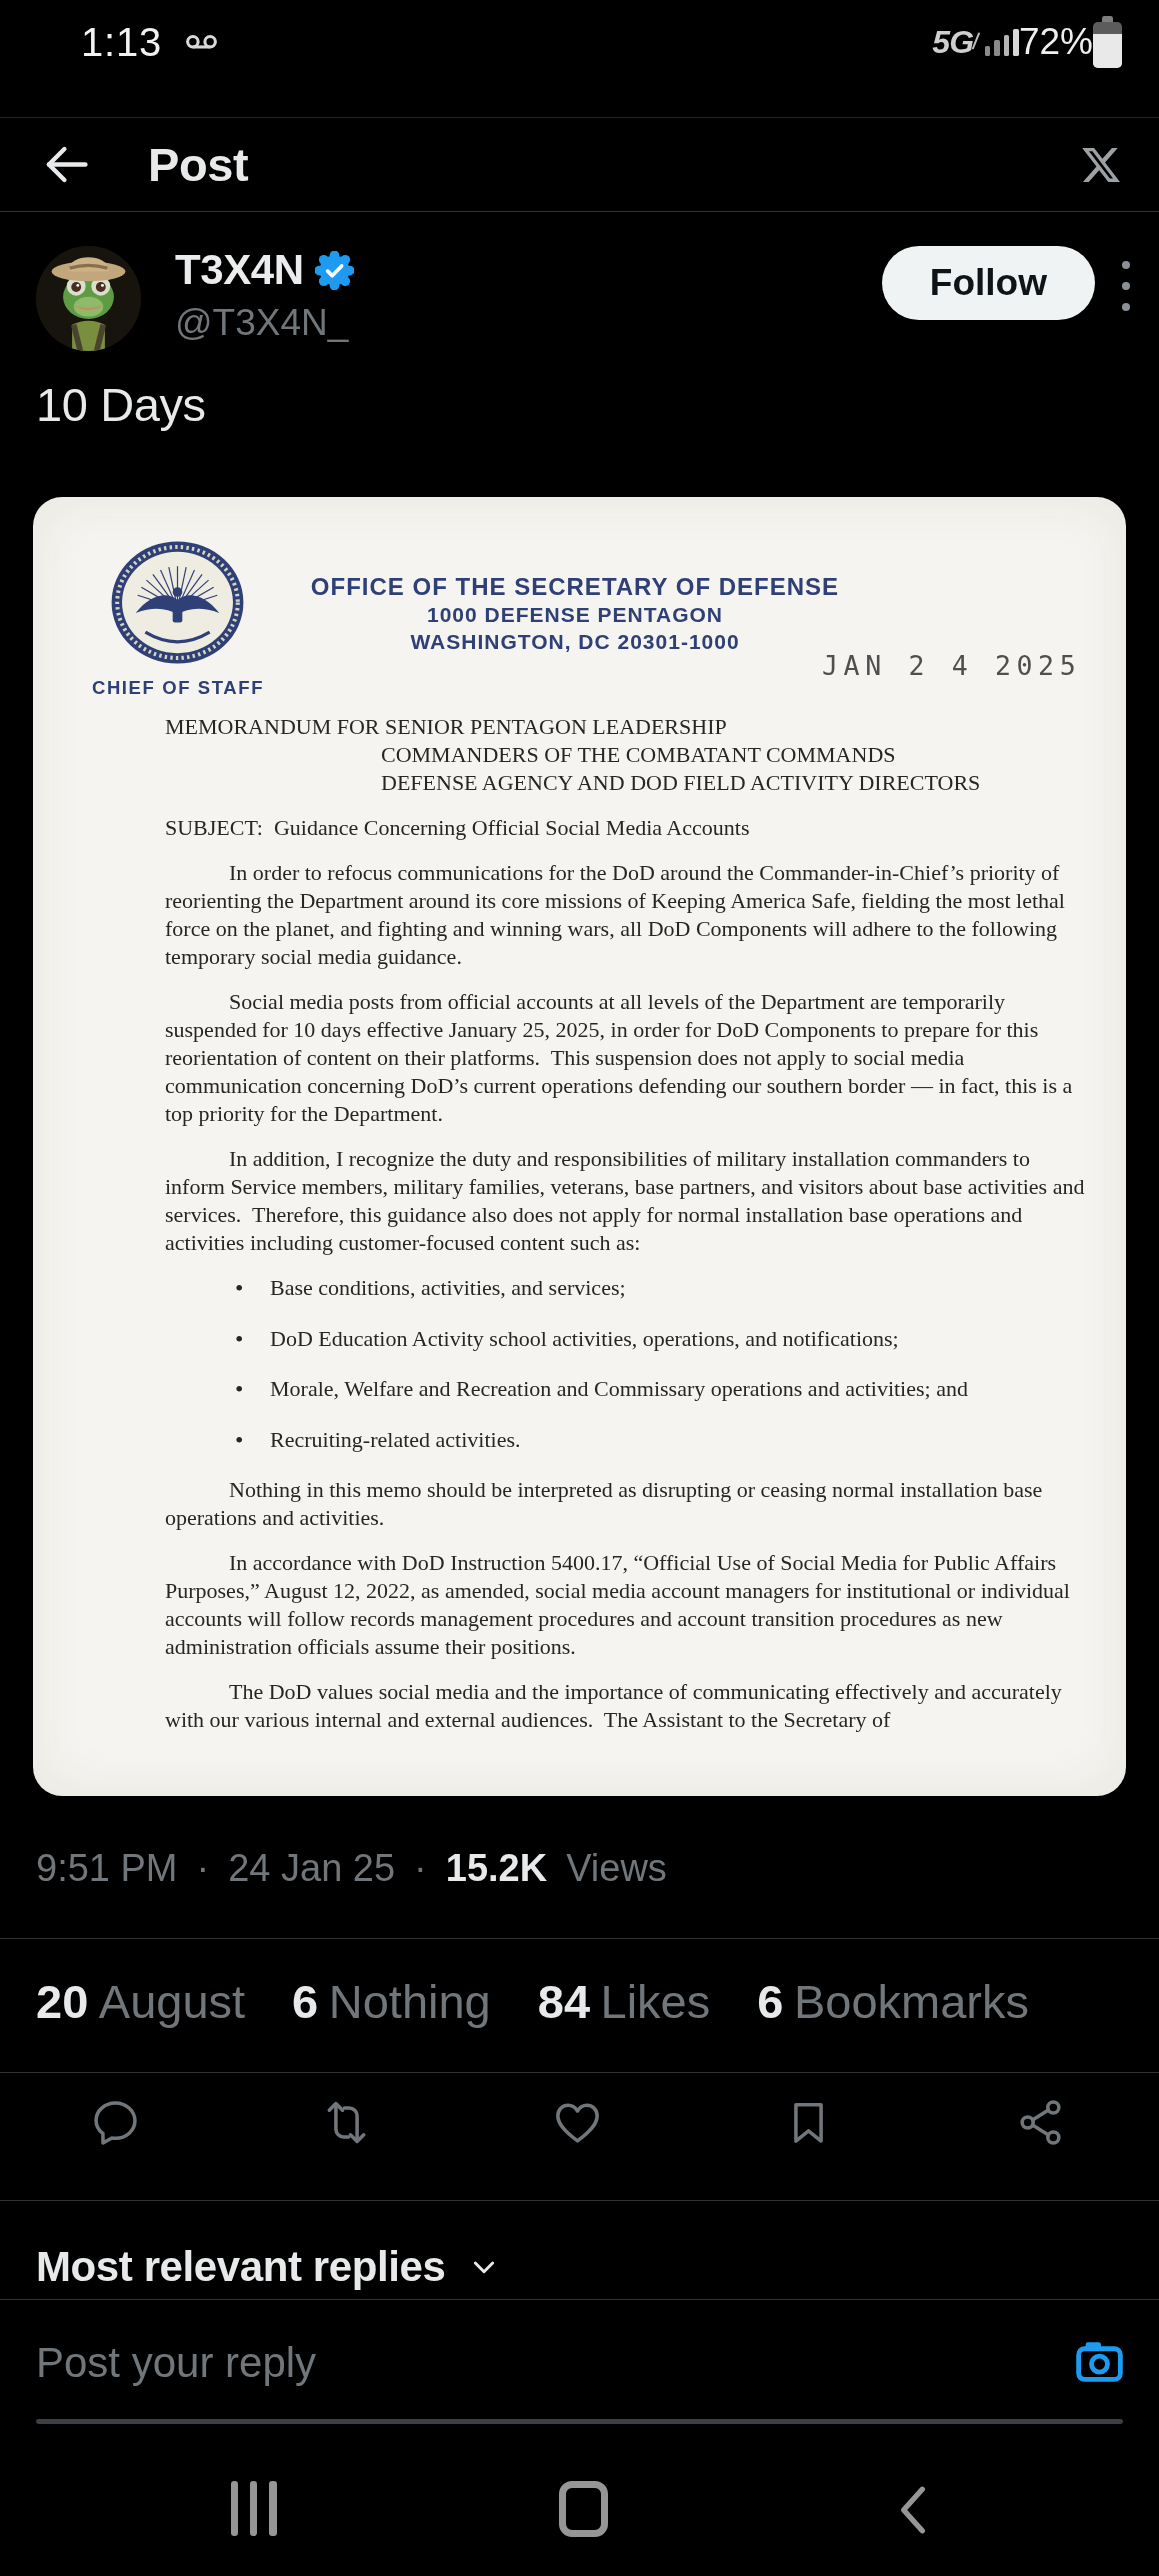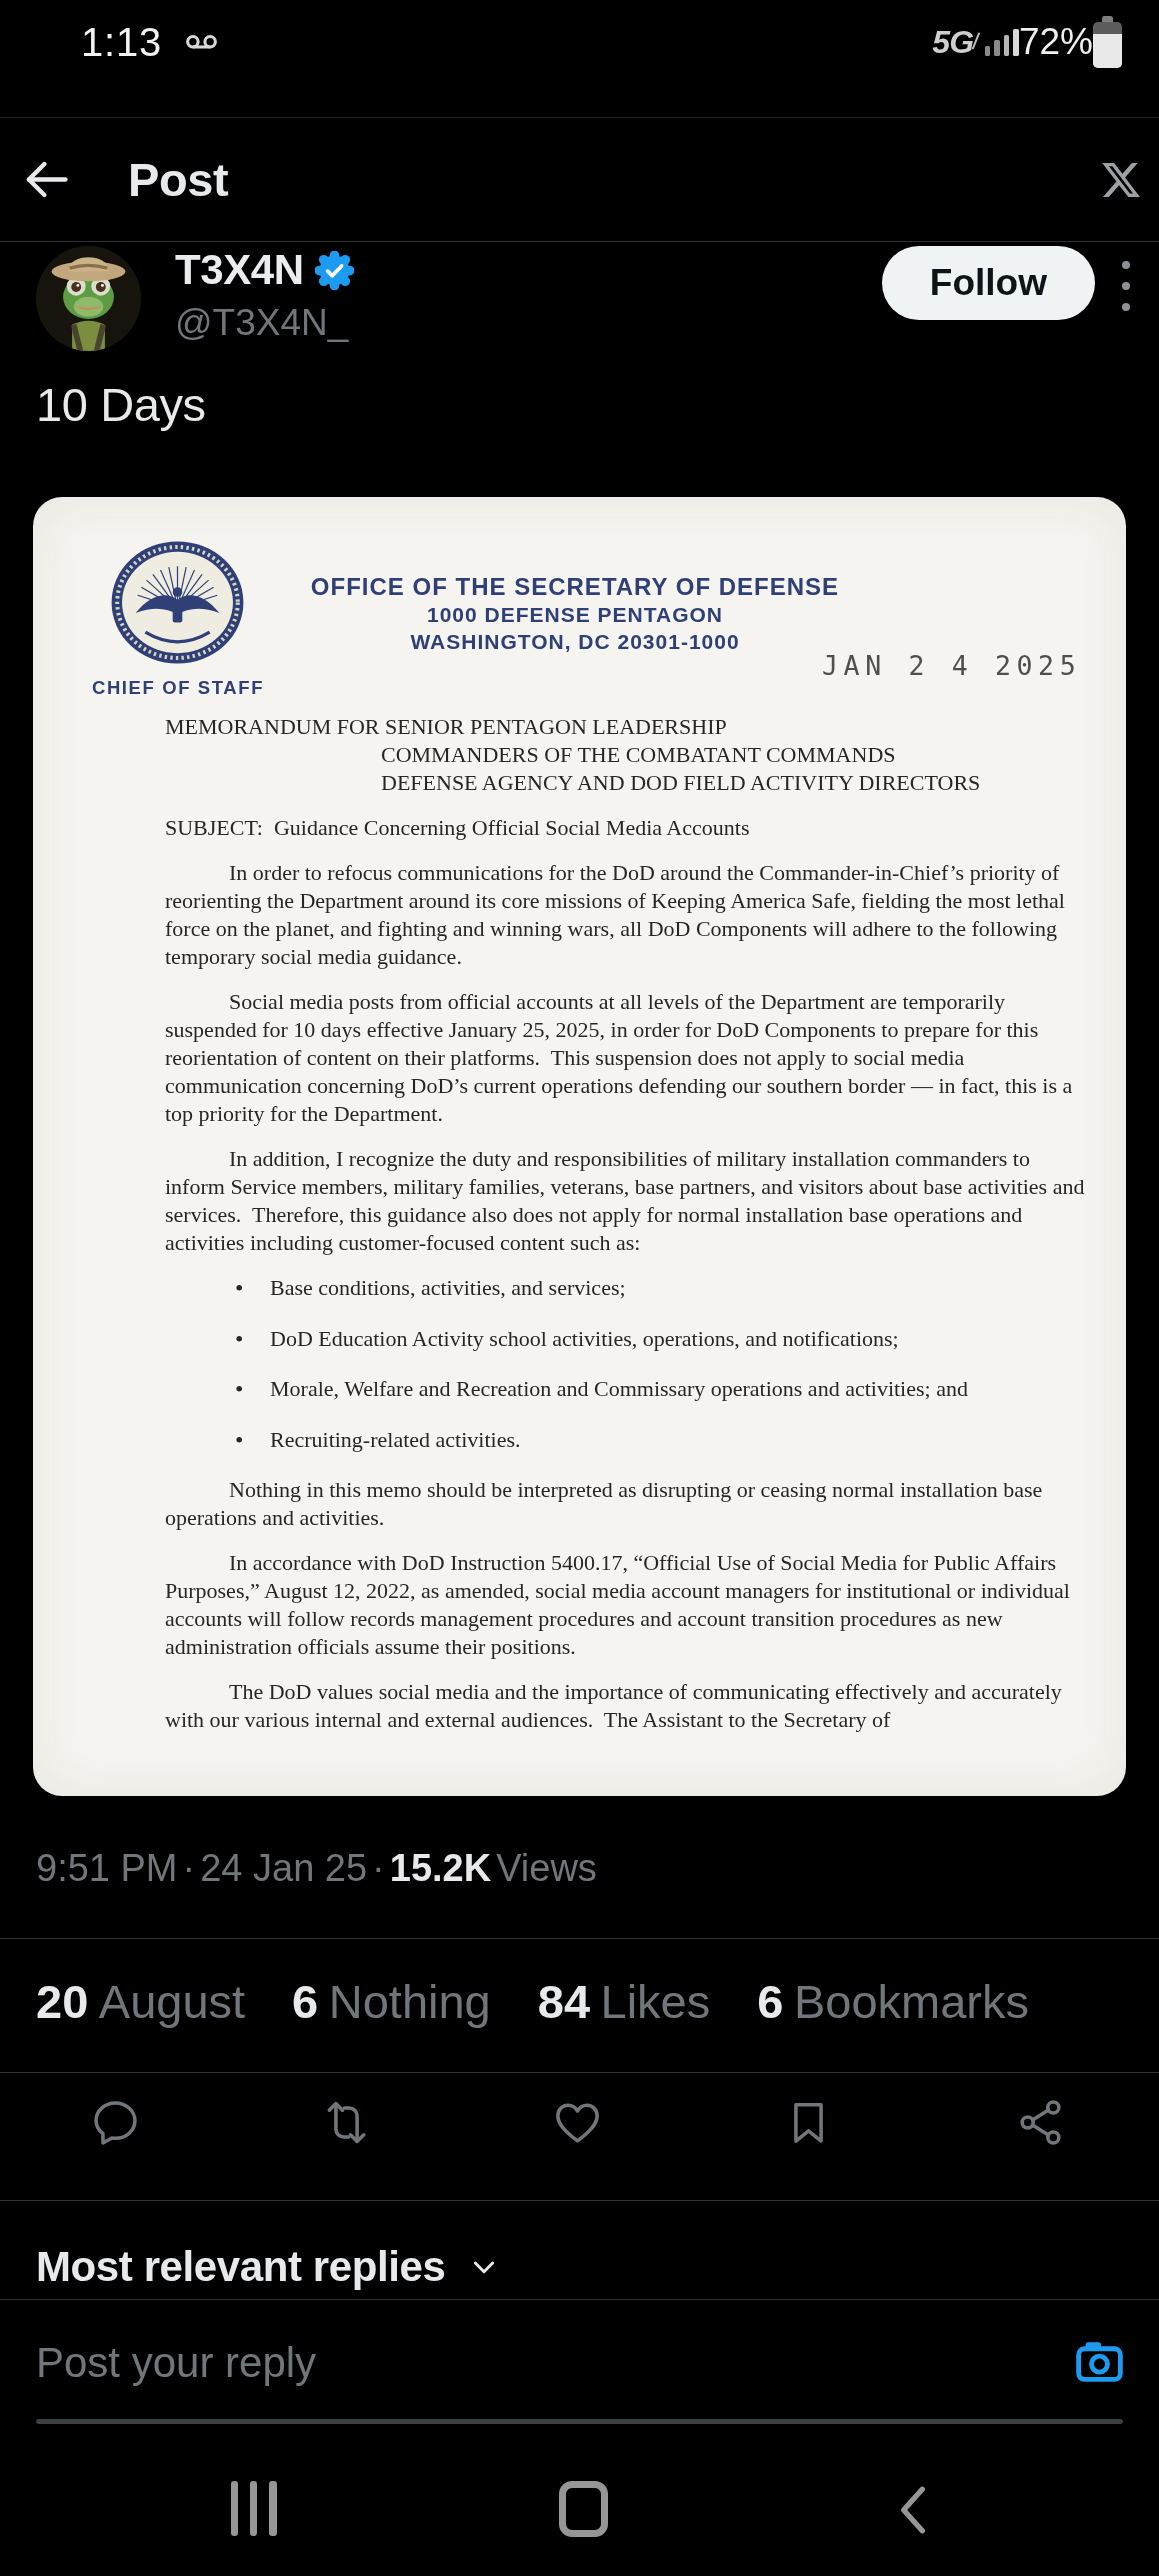--- a/index.html
+++ b/index.html
@@ -19,22 +19,22 @@
   .sig i:nth-child(1){height:9.7px;background:#8a8a8a;}
   .sig i:nth-child(2){height:15.3px;background:#8a8a8a;}
   .sig i:nth-child(3){height:21px;background:#b5b5b5;}
   .sig i:nth-child(4){height:26.6px;background:#d8d8d8;}
   .sb-batt-pct{font-size:37px;color:#efefef;}
   .batt{position:relative;width:29px;height:52px;}
   .batt .tip{position:absolute;top:0;left:8.9px;width:11.3px;height:5.6px;background:#7d7d7d;border-radius:2.4px 2.4px 0 0;}
   .batt .body{position:absolute;top:5.6px;left:0;width:29px;height:46px;background:#5c5c5c;border-radius:4.8px;overflow:hidden;}
   .batt .fill{position:absolute;bottom:0;left:0;width:100%;height:72%;background:#e9e9e9;}
   
-  .app-header{position:absolute;top:117px;left:0;right:0;height:125px;display:flex;align-items:center;
-              padding:0 17px;box-sizing:border-box;border-top:0.8px solid #23272a;border-bottom:0.8px solid #2f3336;}
+  .app-header{position:absolute;top:117px;left:0;right:0;height:95px;display:flex;align-items:center;
+              padding:0 37px;box-sizing:border-box;border-top:0.8px solid #23272a;border-bottom:0.8px solid #2f3336;}
   .back-btn{width:56px;height:56px;display:flex;align-items:center;justify-content:center;cursor:pointer;}
   .hdr-title{font-size:47px;font-weight:700;color:#e7e9ea;margin-left:55px;letter-spacing:-0.4px;}
   .hdr-logo{margin-left:auto;display:flex;align-items:center;}
   
   .tweet-head{position:absolute;top:246px;left:36px;right:29px;display:flex;align-items:flex-start;}
   .avatar{width:105px;height:105px;border-radius:50%;overflow:hidden;background:#16120c;flex:0 0 auto;}
   .names{margin-left:34px;display:flex;flex-direction:column;}
   .name-row{display:flex;align-items:center;gap:11.3px;}
   .disp-name{font-size:42px;font-weight:800;color:#eaecee;letter-spacing:-0.4px;}
   .handle{font-size:37px;color:#71767b;margin-top:8px;}
@@ -56,21 +56,21 @@
               font-size:26.6px;color:#4f4f4f;letter-spacing:5.6px;white-space:nowrap;}
   .doc-body{position:absolute;left:132px;top:216px;width:927px;font-family:"Liberation Serif",serif;
             font-size:22px;line-height:28px;color:#262626;}
   .memo-for{padding-left:216px;text-indent:-216px;margin:0 0 17px 0;}
   .subject{white-space:pre-wrap;margin:0 0 17px 0;}
   .doc-body p{white-space:pre-wrap;margin:0 0 17px 0;text-indent:64px;}
   .doc-body ul{list-style:none;margin:4.8px 0 17px 0;padding:0 0 0 105px;}
   .doc-body li{position:relative;margin-bottom:22.5px;}
   .doc-body li::before{content:"•";position:absolute;left:-35px;top:0;font-size:24px;}
   
-  .views-row{position:absolute;top:1847px;left:36px;font-size:38px;color:#71767b;display:flex;gap:5px;align-items:baseline;}
+  .views-row{position:absolute;top:1847px;left:36px;font-size:38px;color:#71767b;display:flex;gap:19px;align-items:baseline;}
   .views-count{color:#e7e9ea;font-weight:700;}
   .divider{position:absolute;left:0;right:0;height:0.8px;background:#2f3336;}
   .stats-row{position:absolute;top:1974px;left:36px;display:flex;gap:47px;font-size:47px;align-items:baseline;}
   .stat-item{display:flex;gap:10.5px;align-items:baseline;cursor:pointer;}
   .stat-count{color:#e7e9ea;font-weight:700;}
   .stat-label{color:#71767b;}
   .actions-row{position:absolute;top:2096px;left:0;right:0;height:64px;}
   .act{position:absolute;top:0;width:53px;height:53px;cursor:pointer;}
   
   .replies-sort{position:absolute;top:2243px;left:36px;display:flex;align-items:center;gap:23px;

